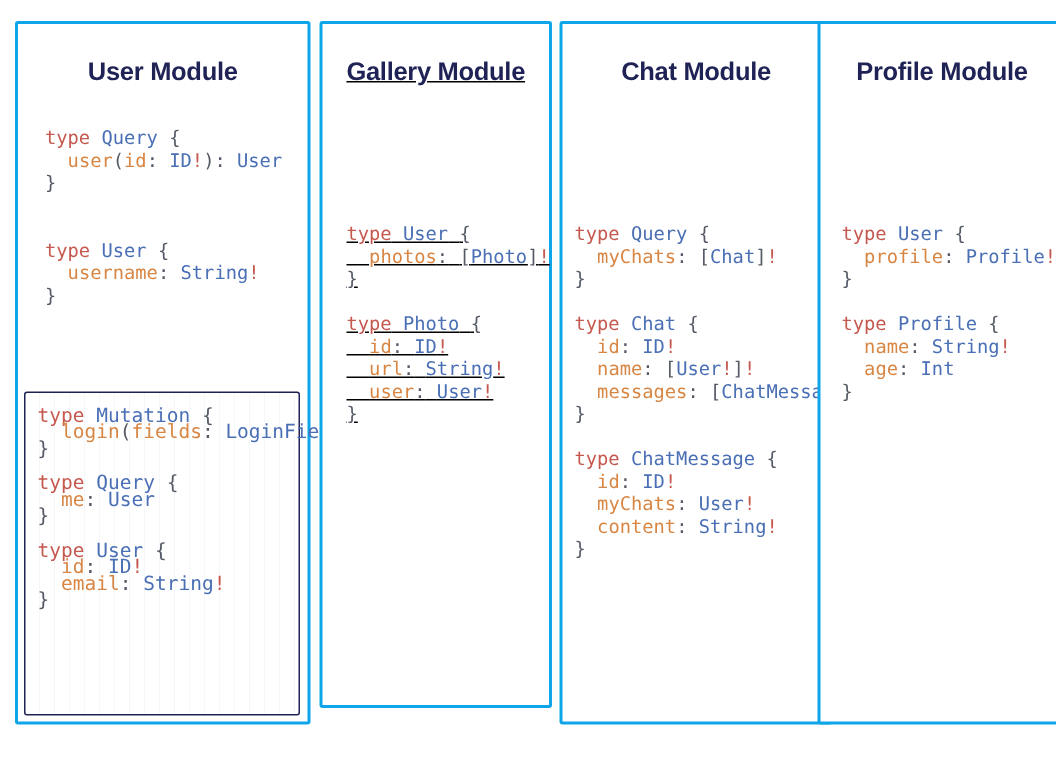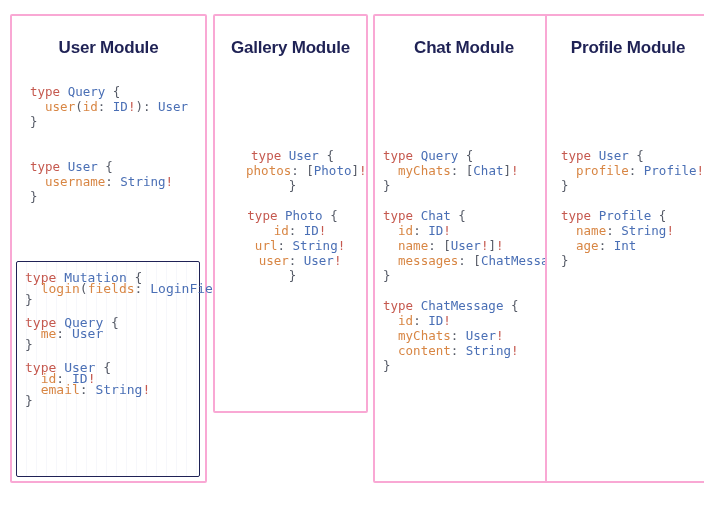--- a/index.html
+++ b/index.html
@@ -16,21 +16,21 @@
   #board {
     position: relative;
     width: 704px;
     height: 511px;
     background: #ffffff;
   }
   .module-card {
     position: absolute;
     box-sizing: border-box;
     background: #ffffff;
-    border: 2px solid #f9a8d4;
+    border: 2px solid #0ea5e9;
     border-radius: 2px;
   }
   .module-title {
     text-align: center;
     font-weight: bold;
     color: #1f2255;
     letter-spacing: -0.2px;
   }
   .code-block {
     font-family: "DejaVu Sans Mono", "Liberation Mono", monospace;
@@ -40,33 +40,33 @@
   }
   
   .kw   { color: #c5594f; }
   .tn   { color: #4a6fb5; }
   .fld  { color: #d88644; }
   .pun  { color: #555a66; }
   .bang { color: #c5594f; }
 
   
   #card-user    { left: 10px;  top: 14px; width: 197px; height: 469px; }
-  #card-gallery { left: 213px; top: 14px; width: 155px; height: 399px; }
+  #card-gallery { left: 213px; top: 14px; width: 155px; height: 458px; text-decoration: underline; }
   #card-chat    { left: 373px; top: 14px; width: 182px; height: 469px; }
   #card-profile { left: 545px; top: 14px; width: 166px; height: 469px; }
 
   .module-card > .module-title {
     font-size: 17px;
     margin-top: 22px;
   }
   .module-card > .code-block {
     font-size: 12.5px;
   }
   #code-user    { margin: 26px 0 0 18px; }
-  #code-gallery { margin: 90px 12px 0 16px; text-align: center; }
+  #code-gallery { margin: 90px 12px 0 16px; }
   #code-chat    { margin: 90px 0 0 8px; }
   #code-profile { margin: 90px 0 0 14px; }
 
   
   #card-auth {
     position: absolute;
     box-sizing: border-box;
     left: 4px;
     top: 245px;
     width: 184px;

